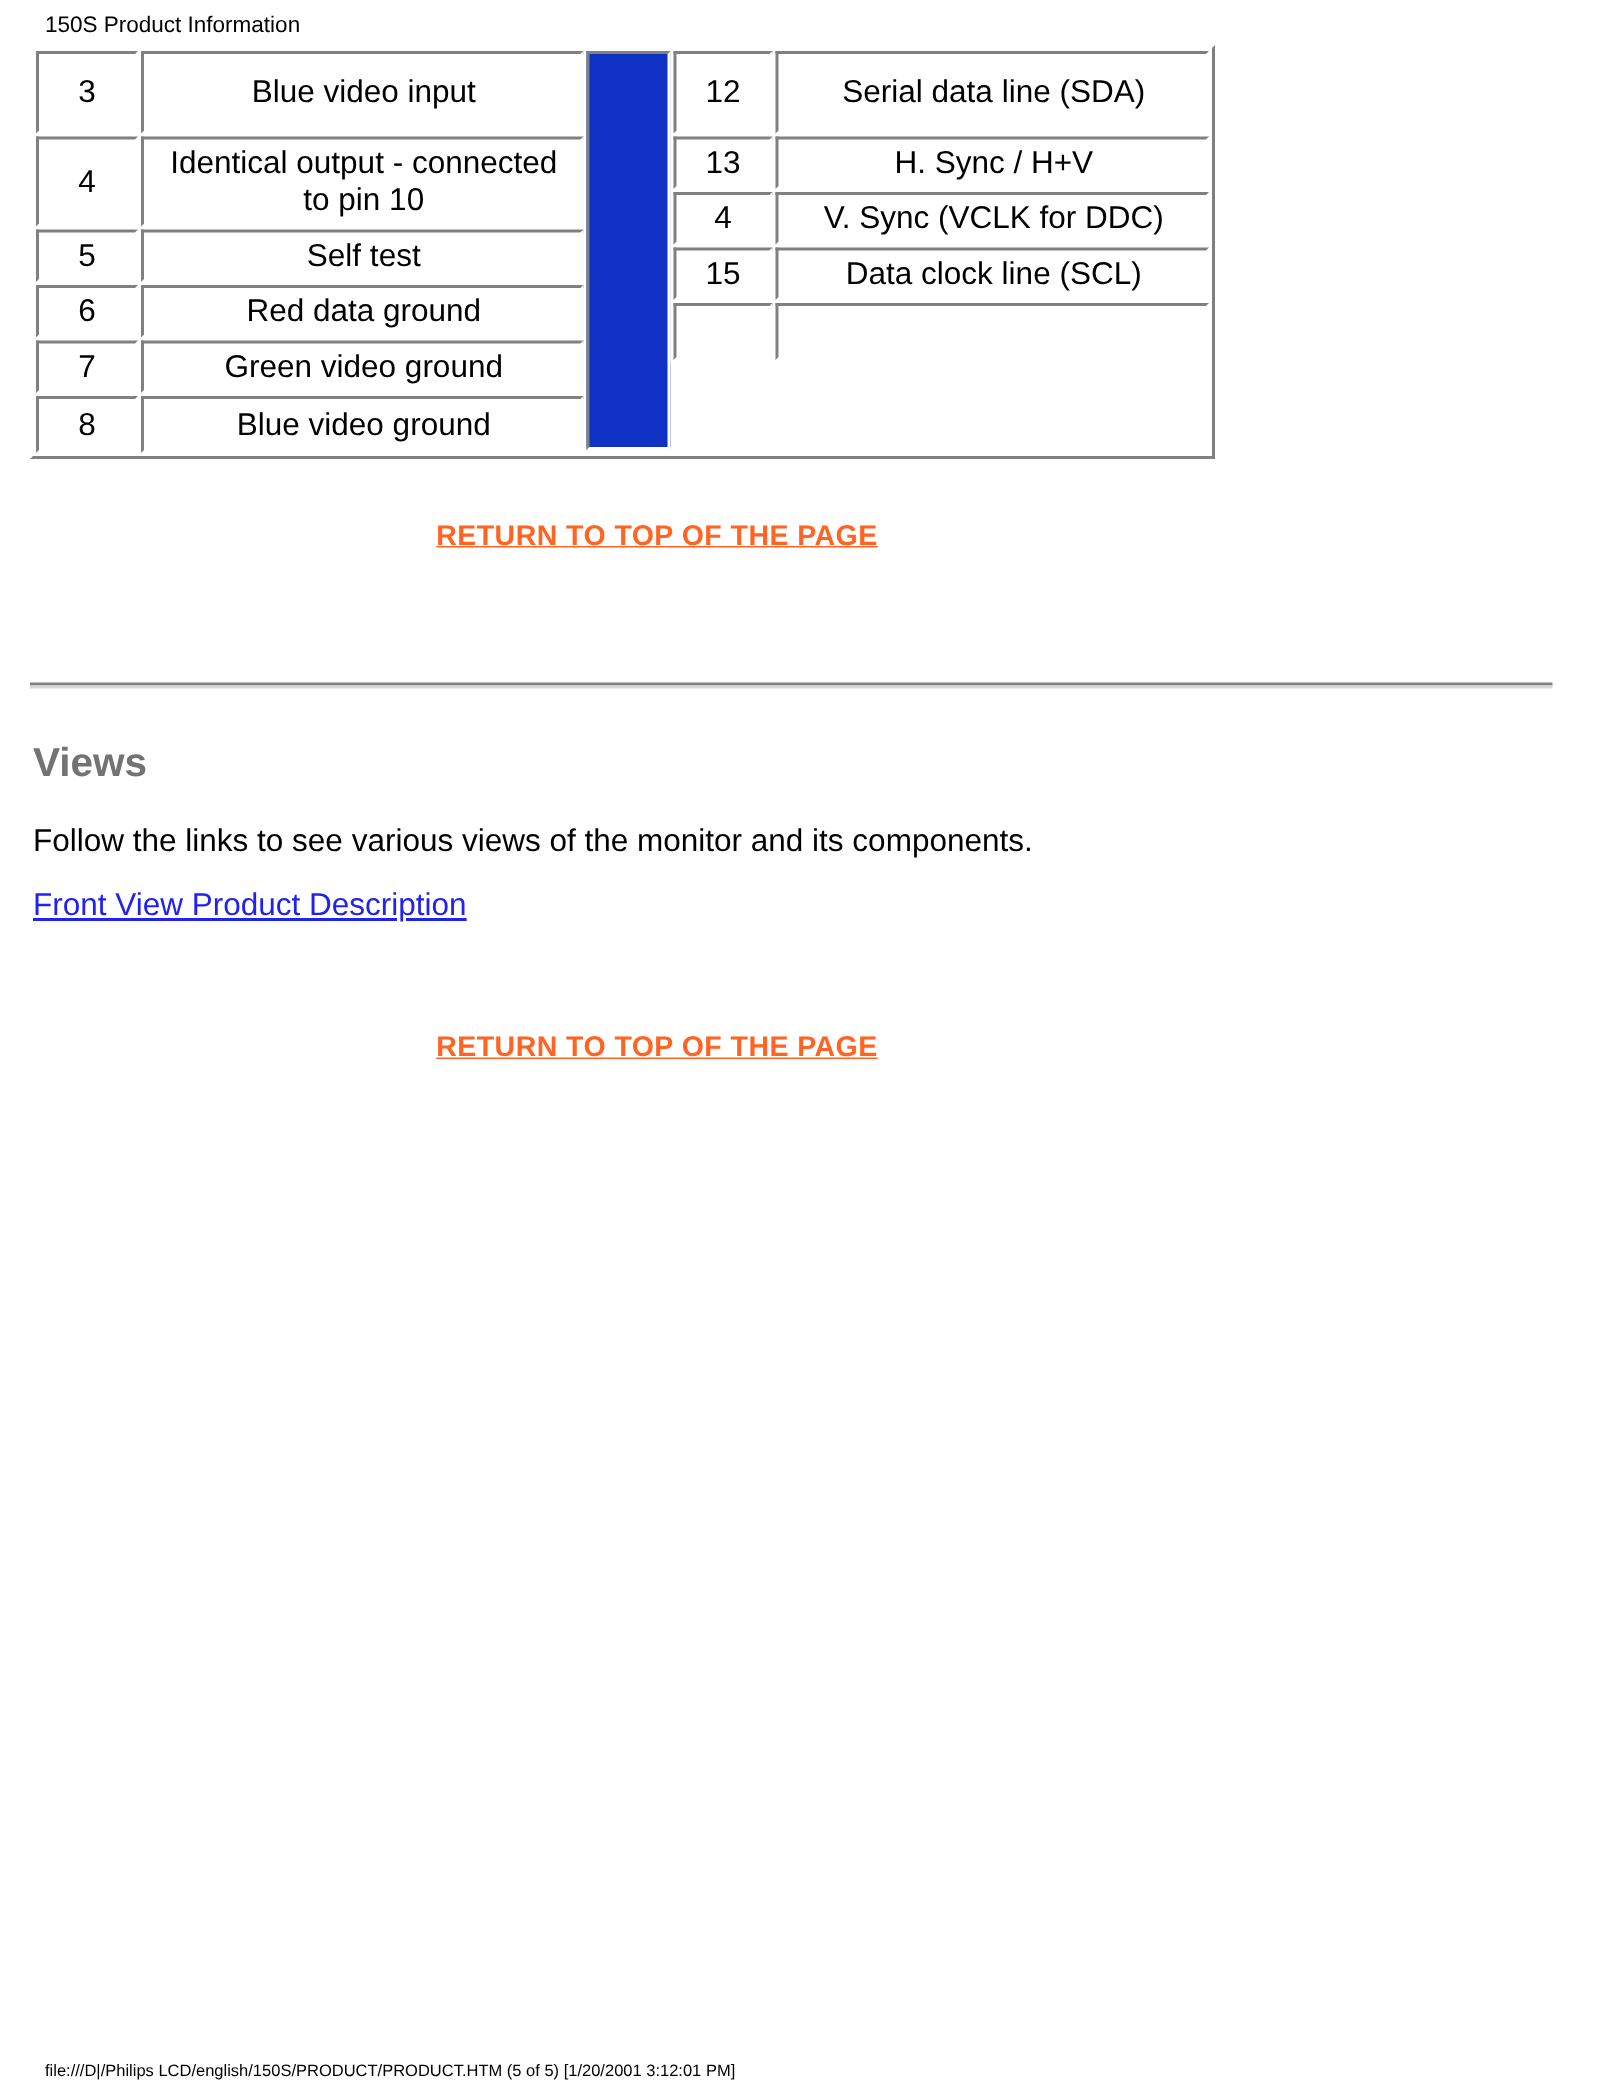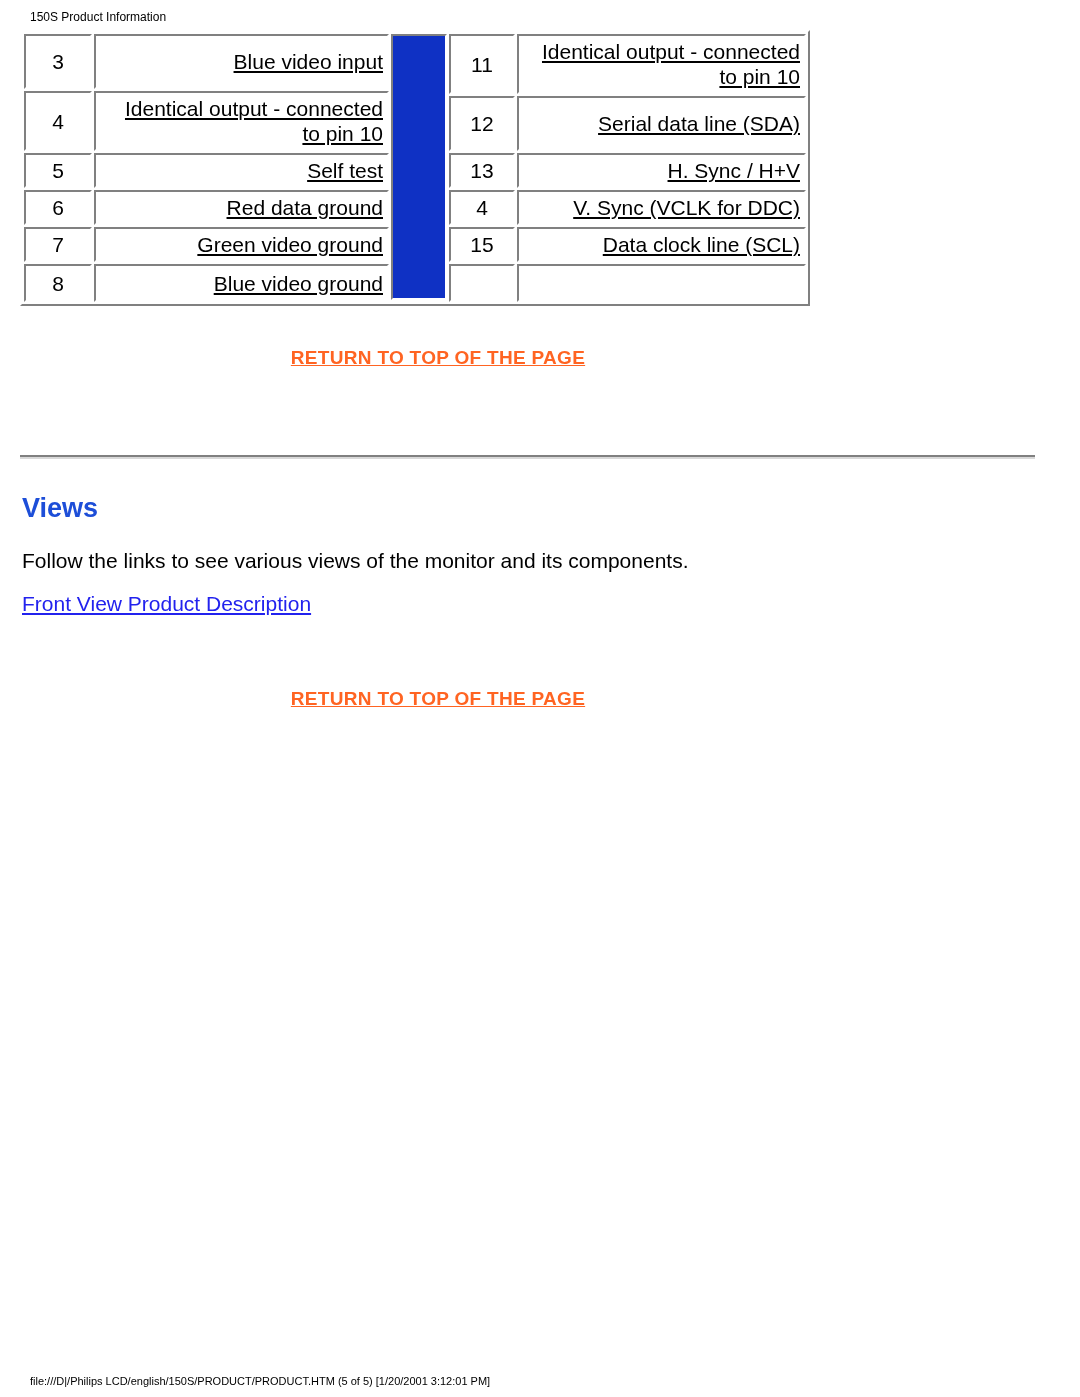--- a/index.html
+++ b/index.html
@@ -15,21 +15,21 @@
     font-family: "Liberation Sans", sans-serif;
     color: #000000;
     overflow: hidden;
   }
 
   
   .page-header {
     position: absolute;
     left: 30px;
     top: 8px;
-    font-size: 12px;
+    font-size: 15px;
     line-height: 18px;
     color: #000;
     white-space: nowrap;
   }
 
   
   .pin-table-wrap {
     position: absolute;
     left: 20px;
     top: 30px;
@@ -57,22 +57,21 @@
     vertical-align: middle;
     line-height: 25px;
     box-sizing: border-box;
   }
   table.pin-table td.pin-num {
     text-align: center;
     padding-left: 0;
     padding-right: 0;
   }
   table.pin-table td.pin-desc {
-    text-align: right;
-    text-decoration: underline;
+    text-align: center;
   }
 
   
   .tbl-left { width: 363px; }
   .tbl-left col.c-num  { width: 68px; }
   .tbl-left col.c-desc { width: 295px; }
 
   
   .tbl-right { width: 355px; }
   .tbl-right col.c-num  { width: 66px; }
@@ -123,21 +122,21 @@
     border-top: 2px solid #808080;
     border-bottom: 2px solid #d9d9d9;
   }
 
   .section-heading {
     position: absolute;
     left: 22px;
     top: 492px;
     font-size: 27px;
     font-weight: bold;
-    color: #1d4ed8;
+    color: #737373;
     line-height: 32px;
   }
 
   .body-text {
     position: absolute;
     left: 22px;
     top: 548px;
     font-size: 21px;
     line-height: 26px;
     color: #000000;
@@ -209,24 +208,20 @@
 
   <div class="blue-panel"></div>
 
   <table class="pin-table tbl-right">
     <colgroup>
         <col class="c-num">
         <col class="c-desc">
       </colgroup>
     <tbody>
       <tr class="tall">
-        <td class="pin-num">11</td>
-        <td class="pin-desc">Identical output - connected to pin 10</td>
-      </tr>
-      <tr class="tall">
         <td class="pin-num">12</td>
         <td class="pin-desc">Serial data line (SDA)</td>
       </tr>
       <tr class="short">
         <td class="pin-num">13</td>
         <td class="pin-desc">H. Sync / H+V</td>
       </tr>
       <tr class="short">
         <td class="pin-num">4</td>
         <td class="pin-desc">V. Sync (VCLK for DDC)</td>

